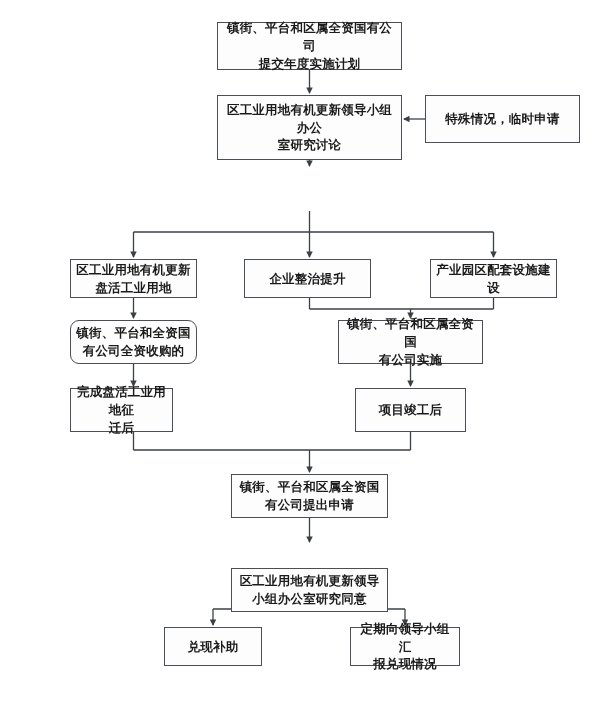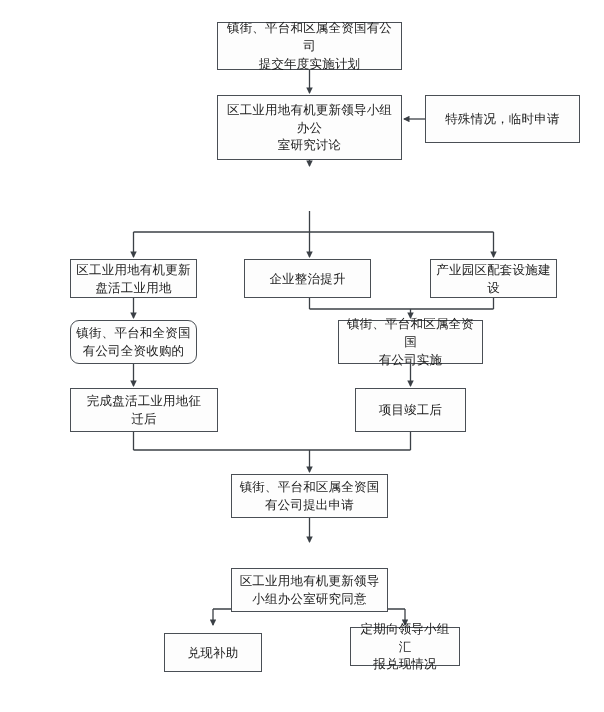--- a/index.html
+++ b/index.html
@@ -32,20 +32,21 @@
     display: flex;
     align-items: center;
     justify-content: center;
     text-align: center;
     color: #1b1b1b;
     font-size: 12.5px;
     line-height: 1.42;
     letter-spacing: 0.2px;
     padding: 2px 5px;
     z-index: 2;
+    font-weight: bold;
   }
   .node-label {
     display: block;
     white-space: pre-line;
   }
 </style>
 </head>
 <body>
 
 <div id="canvas">
@@ -128,40 +129,40 @@
   <div class="node" style="left:70px; top:320px; width:127px; height:44px;border-radius:9px;">
     <span class="node-label">镇街、平台和全资国
 有公司全资收购的</span>
   </div>
 
   <div class="node" style="left:338px; top:320px; width:145px; height:44px;">
     <span class="node-label">镇街、平台和区属全资国
 有公司实施</span>
   </div>
 
-  <div class="node" style="left:70px; top:388px; width:148px; height:44px;">
+  <div class="node" style="left:70px; top:388px; width:103px; height:44px;">
     <span class="node-label">完成盘活工业用地征
 迁后</span>
   </div>
 
   <div class="node" style="left:355px; top:388px; width:111px; height:44px;">
     <span class="node-label">项目竣工后</span>
   </div>
 
   <div class="node" style="left:231px; top:474px; width:157px; height:44px;">
     <span class="node-label">镇街、平台和区属全资国
 有公司提出申请</span>
   </div>
 
   <div class="node" style="left:231px; top:544px; width:157px; height:44px;margin-top:24px;">
     <span class="node-label">区工业用地有机更新领导
 小组办公室研究同意</span>
   </div>
 
-  <div class="node" style="left:164px; top:627px; width:98px; height:39px;margin-top:6px;">
+  <div class="node" style="left:164px; top:627px; width:98px; height:39px;">
     <span class="node-label">兑现补助</span>
   </div>
 
   <div class="node" style="left:350px; top:627px; width:110px; height:39px;">
     <span class="node-label">定期向领导小组汇
 报兑现情况</span>
   </div>
 
 </div>
 

